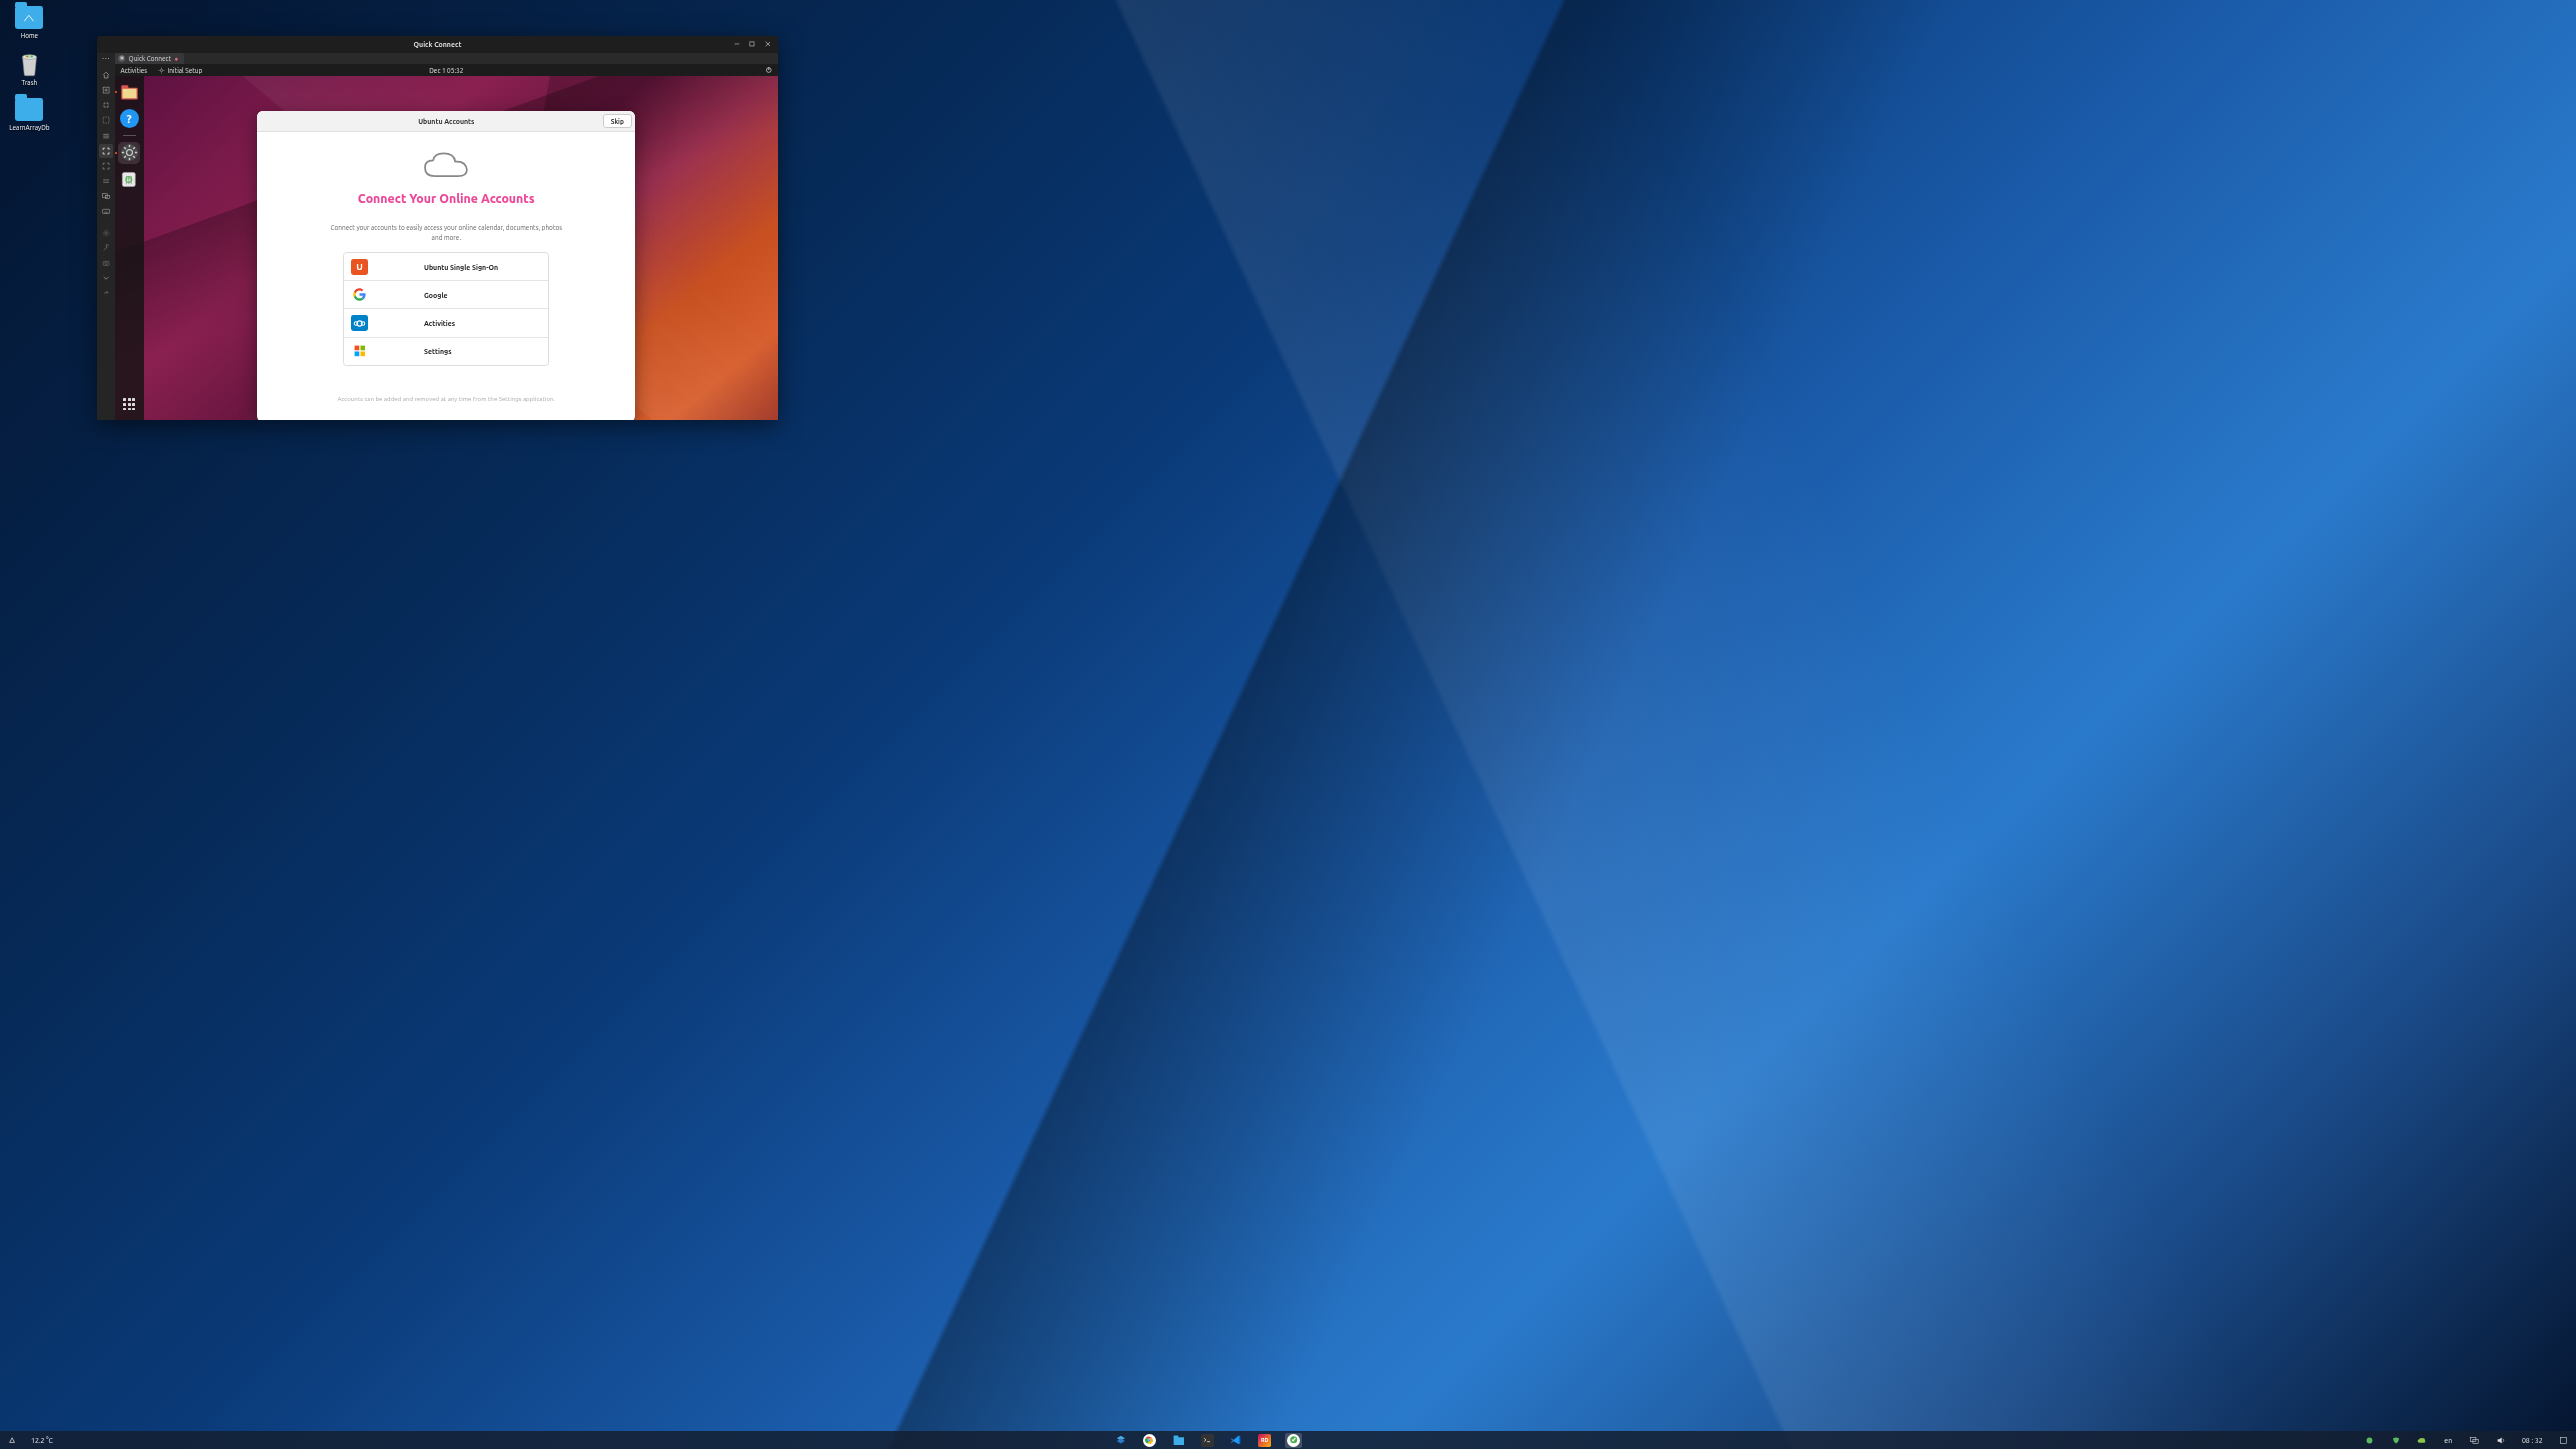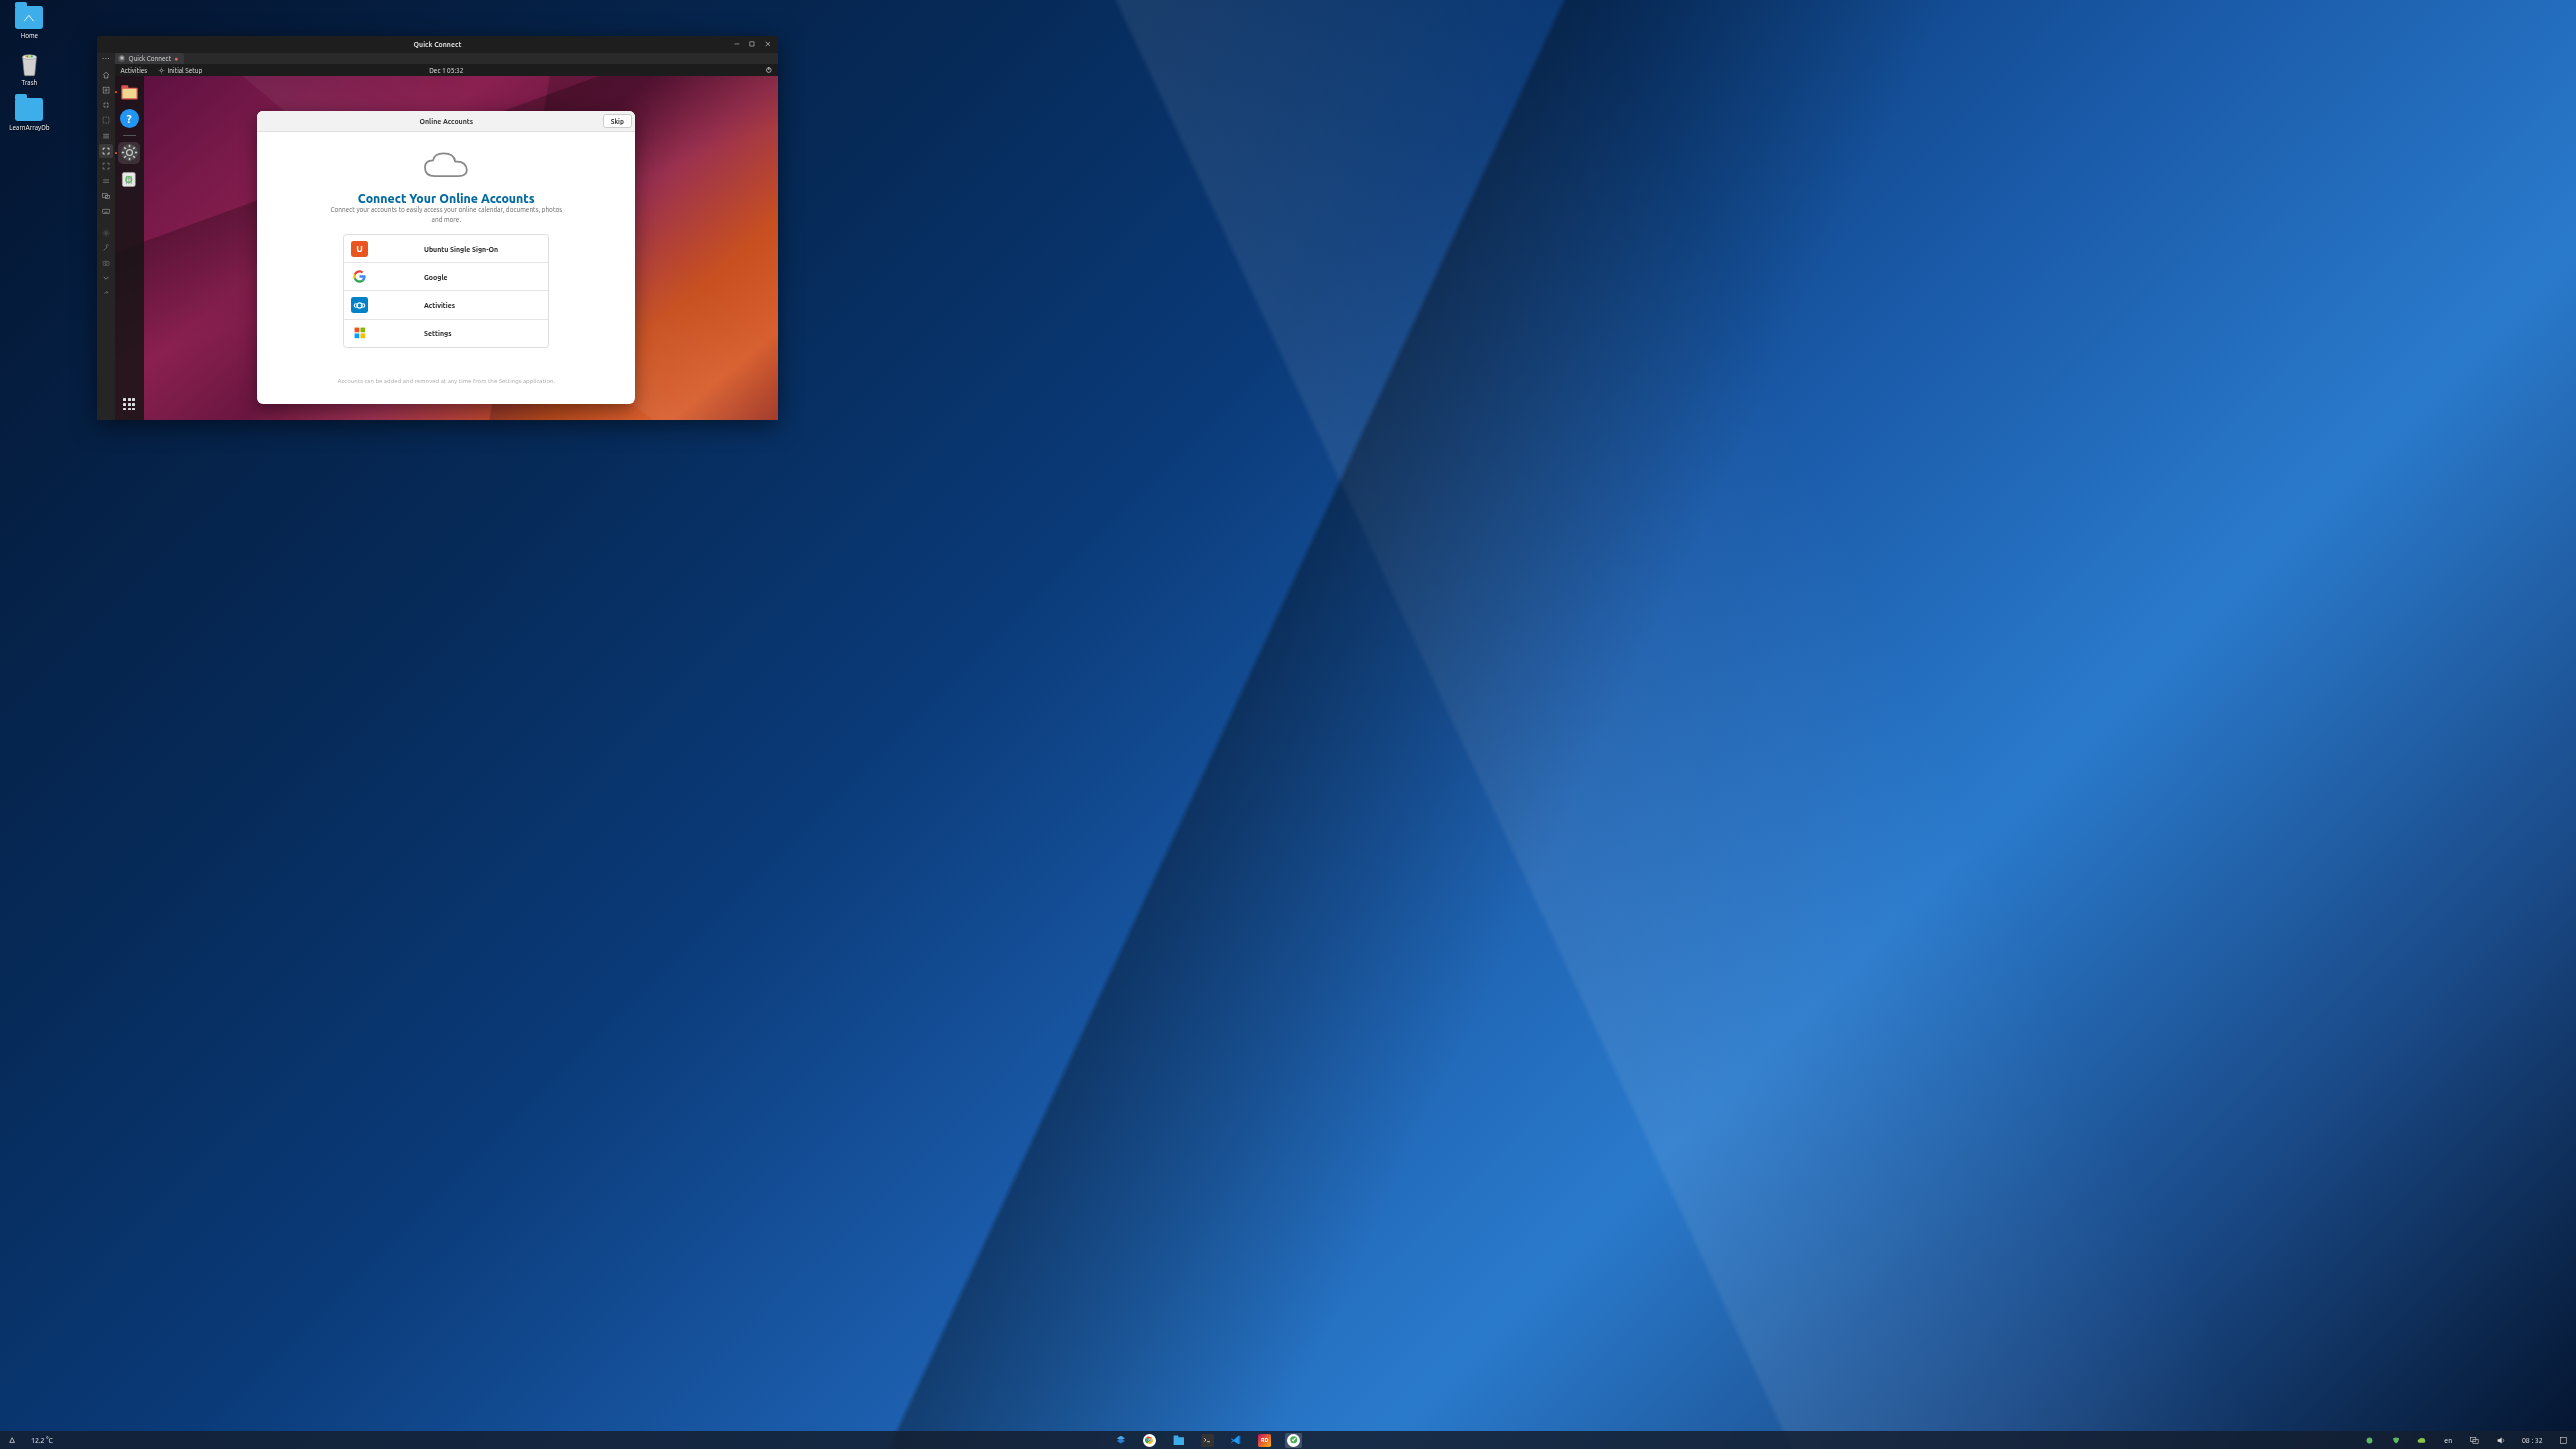--- a/index.html
+++ b/index.html
@@ -181,21 +181,21 @@
   display: flex; align-items: center; justify-content: center; position: relative;
   font-size: 7px; font-weight: 700; color: #333;
 }
 .dialog-header .skip-btn {
   position: absolute; right: 3.5px; top: 2.9px;
   background: #fff; border: 0.6px solid #ccc; border-radius: 2.9px;
   padding: 2.4px 7px; font-size: 6.5px; font-weight: 600; color: #333; cursor: pointer;
 }
 .dialog-body { padding: 17.6px 23.5px 10.6px; text-align: center; }
 .cloud-icon { margin: 0 auto 10.6px; width: 53px; height: 32px; }
-.dialog-body h1 { font-size: 12.3px; font-weight: 800; color: #0369a1; margin-bottom: 0; }
+.dialog-body h1 { font-size: 12.3px; font-weight: 800; color: #ec4899; margin-bottom: 18px; }
 .dialog-body .subtitle { font-size: 6.5px; color: #666; line-height: 1.4; max-width: 235px; margin: 0 auto 10.6px; }
 .accounts-list {
   width: 206px; margin: 0 auto 29px; border: 0.6px solid #ddd; border-radius: 3.5px; overflow: hidden;
 }
 .account-row {
   display: flex; align-items: center; gap: 8.2px; padding: 5.3px 7px;
   border-bottom: 0.6px solid #e5e5e5; cursor: pointer; text-align: left;
 }
 .account-row:last-child { border-bottom: none; }
 .account-row .acc-icon { width: 16.5px; height: 16.5px; border-radius: 2.4px; display: flex; align-items: center; justify-content: center; font-weight: bold; color: #fff; font-size: 9.4px; flex-shrink: 0; }
@@ -435,21 +435,21 @@
             <span></span>
             <span></span>
             <span></span>
             <span></span>
             <span></span>
         </div>
       </div>
 
       <div class="dialog">
         <div class="dialog-header">
-          <span>Online Accounts</span>
+          <span>Ubuntu Accounts</span>
           <button class="skip-btn">Skip</button>
         </div>
         <div class="dialog-body">
           <div class="cloud-icon">
             <svg width="53" height="32" viewBox="0 0 90 55">
                 <path d="M25 45 Q8 45 8 30 Q8 18 22 18 Q24 6 40 6 Q58 6 60 20 Q78 18 80 34 Q80 45 65 45 Z" fill="none" stroke="#888" stroke-width="3" stroke-linejoin="round"></path>
               </svg>
           </div>
           <h1>Connect Your Online Accounts</h1>
           <p class="subtitle">Connect your accounts to easily access your online calendar, documents, photos and more.</p>

